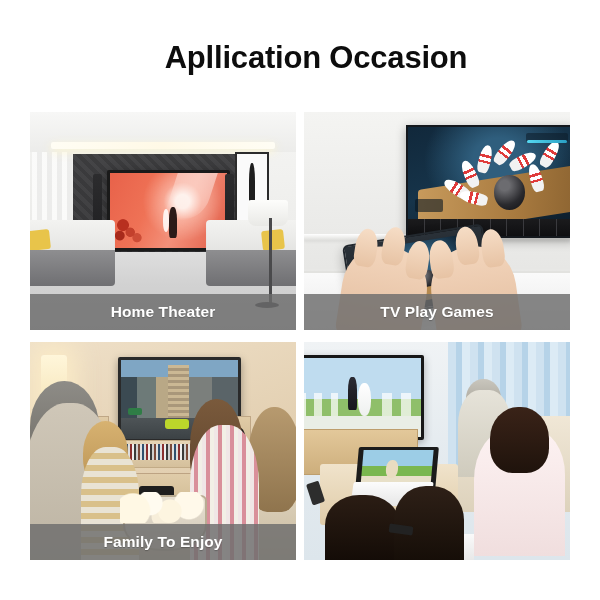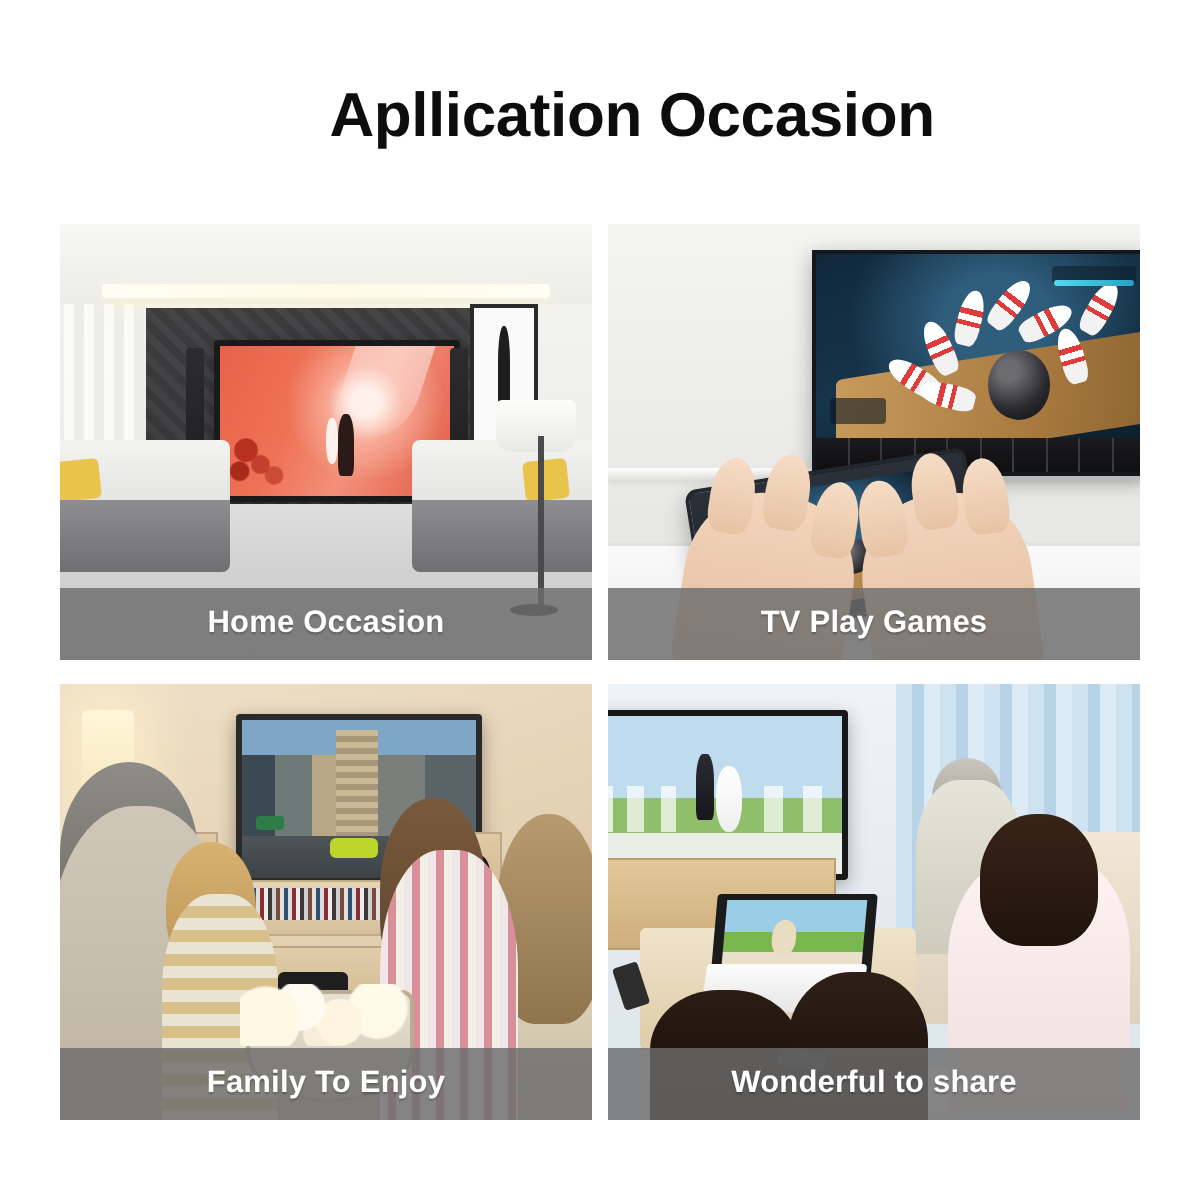--- a/index.html
+++ b/index.html
@@ -606,21 +606,21 @@
         </div>
         <div class="sofa right">
           <div class="back"></div>
           <div class="pillow"></div>
           <div class="seat"></div>
         </div>
         <div class="lamp-shade"></div>
         <div class="lamp-pole"></div>
         <div class="lamp-base"></div>
       </div>
-      <div class="caption">Home Occasion</div>
+      <div class="caption">Home Theater</div>
     </div>
 
     <div class="panel p3">
       <div class="photo">
         <div class="wall"></div>
         <div class="molding"></div>
         <div class="baseboard"></div>
         <div class="tv">
           <div class="game">
             <div class="lane"></div>
@@ -728,17 +728,16 @@
         <div class="grandpa-head"></div>
         <div class="grandpa"></div>
         <div class="mom"></div>
         <div class="mom-head"></div>
         <div class="kid2-body"></div>
         <div class="kid1"></div>
         <div class="kid2"></div>
         <div class="remote"></div>
         <div class="remote2"></div>
       </div>
-      <div class="caption">Wonderful to share</div>
     </div>
 
   </div>
 </div>
 
 </body></html>

